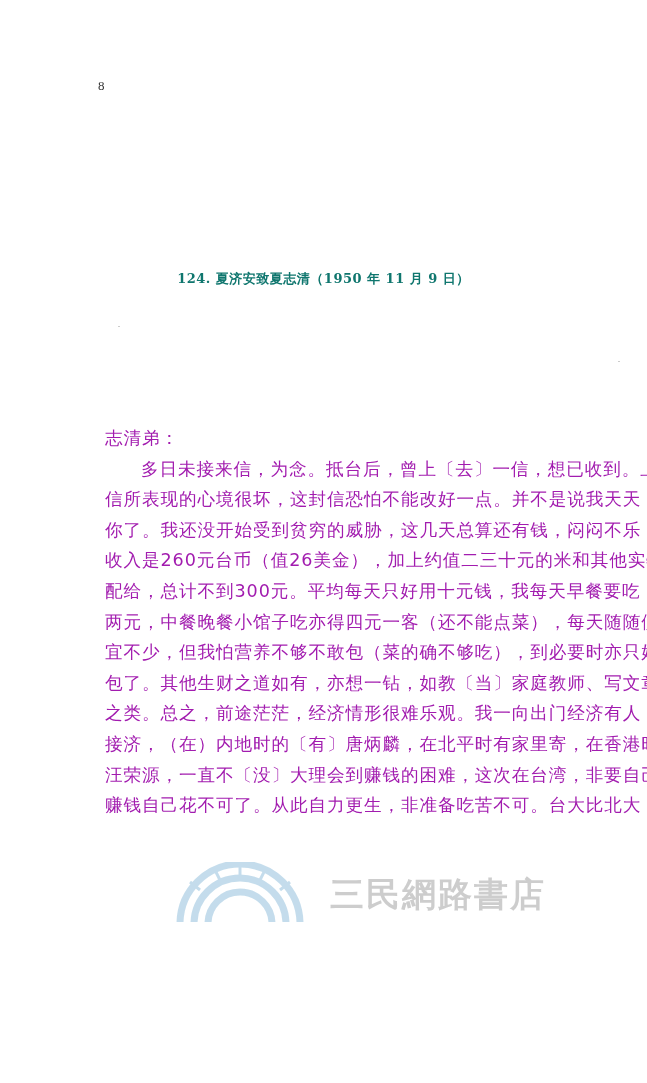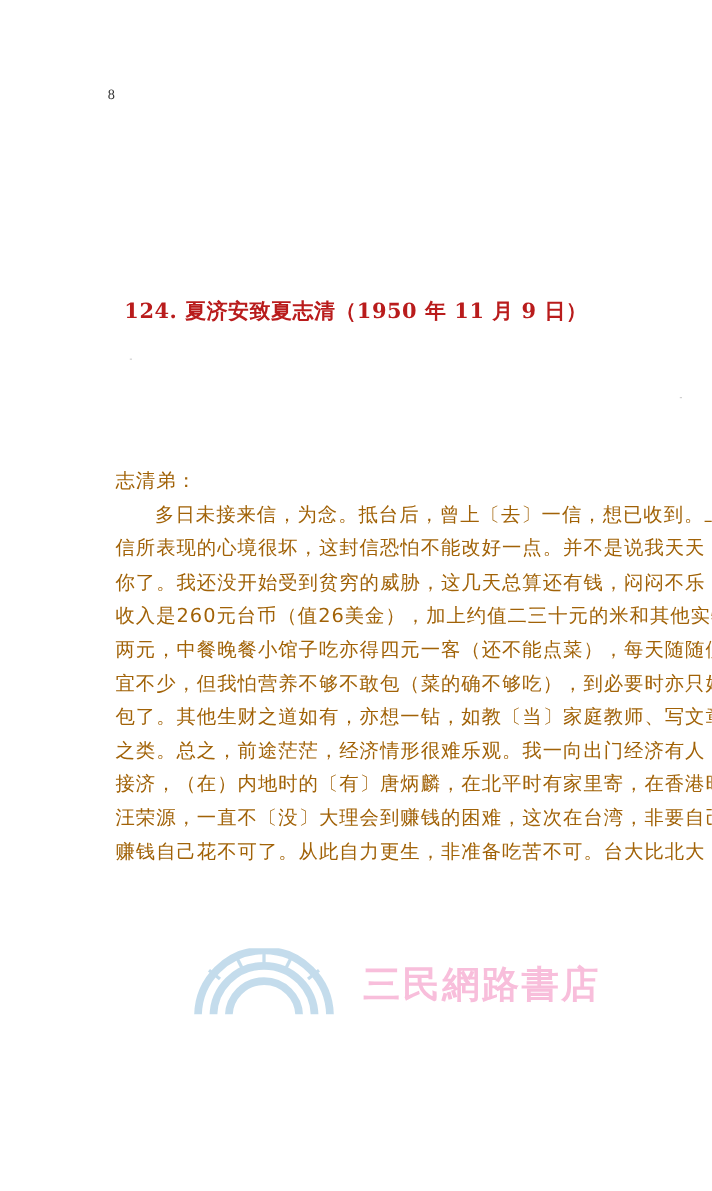--- a/index.html
+++ b/index.html
@@ -22,34 +22,34 @@
       font-size: 13px;
       color: #333;
       font-family: "Liberation Serif", serif;
     }
     .title {
       position: absolute;
       left: 0;
       width: 647px;
       top: 270px;
       text-align: center;
-      font-size: 19px;
+      font-size: 13px;
       font-weight: bold;
-      color: #b91c1c;
+      color: #0f766e;
       letter-spacing: 0.5px;
       font-family: "DejaVu Serif", "Liberation Serif", serif;
     }
     .body-text {
       position: absolute;
       left: 105px;
       top: 423px;
       width: 510px;
       font-size: 17.6px;
       line-height: 30.6px;
-      color: #a16207;
+      color: #a21caf;
       letter-spacing: 0.9px;
       font-family: "DejaVu Sans", "Liberation Sans", sans-serif;
     }
     .line {
       white-space: nowrap;
       height: 30.6px;
       overflow: visible;
     }
     .indent { padding-left: 36px; }
     .watermark {
@@ -60,21 +60,21 @@
       height: 60px;
       pointer-events: none;
       opacity: 0.35;
     }
     .watermark-text {
       position: absolute;
       left: 330px;
       top: 872px;
       font-size: 34px;
       font-weight: bold;
-      color: #ec4899;
+      color: #737373;
       opacity: 0.35;
       letter-spacing: 2px;
       font-family: "DejaVu Sans", sans-serif;
       pointer-events: none;
     }
     .speck {
       position: absolute;
       width: 2px;
       height: 1px;
       background: #ccc;
@@ -86,20 +86,21 @@
 <div class="page-number">8</div>
 
 <div class="title">124. 夏济安致夏志清（1950 年 11 月 9 日）</div>
 
 <div class="body-text">
   <div class="line">志清弟：</div>
   <div class="line indent">多日未接来信，为念。抵台后，曾上〔去〕一信，想已收到。上</div>
   <div class="line">信所表现的心境很坏，这封信恐怕不能改好一点。并不是说我天天</div>
   <div class="line">你了。我还没开始受到贫穷的威胁，这几天总算还有钱，闷闷不乐</div>
   <div class="line">收入是260元台币（值26美金），加上约值二三十元的米和其他实物</div>
+  <div class="line">配给，总计不到300元。平均每天只好用十元钱，我每天早餐要吃</div>
   <div class="line">两元，中餐晚餐小馆子吃亦得四元一客（还不能点菜），每天随随便</div>
   <div class="line">宜不少，但我怕营养不够不敢包（菜的确不够吃），到必要时亦只好</div>
   <div class="line">包了。其他生财之道如有，亦想一钻，如教〔当〕家庭教师、写文章</div>
   <div class="line">之类。总之，前途茫茫，经济情形很难乐观。我一向出门经济有人</div>
   <div class="line">接济，（在）内地时的〔有〕唐炳麟，在北平时有家里寄，在香港时有</div>
   <div class="line">汪荣源，一直不〔没〕大理会到赚钱的困难，这次在台湾，非要自己</div>
   <div class="line">赚钱自己花不可了。从此自力更生，非准备吃苦不可。台大比北大</div>
 </div>
 
 <svg class="watermark" viewBox="0 0 340 60" xmlns="http://www.w3.org/2000/svg">

